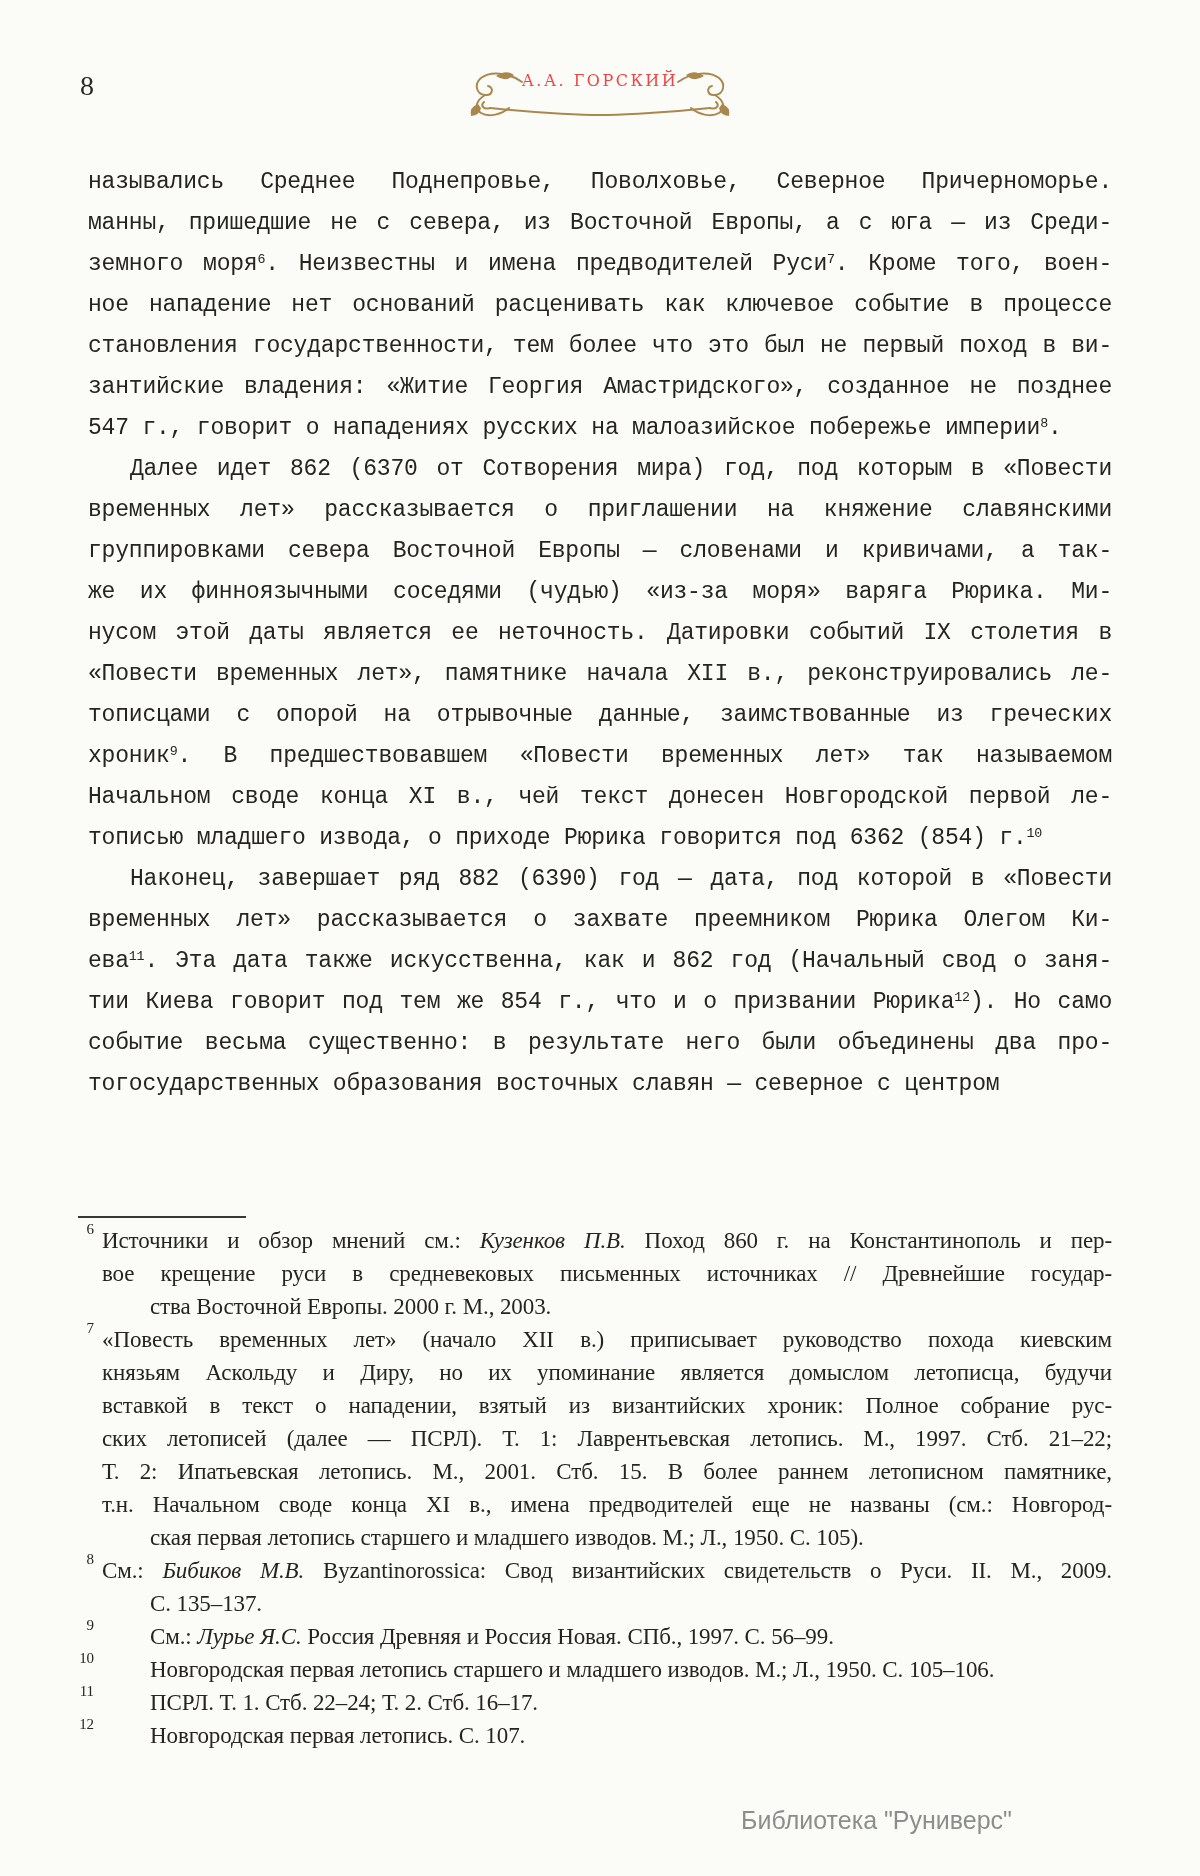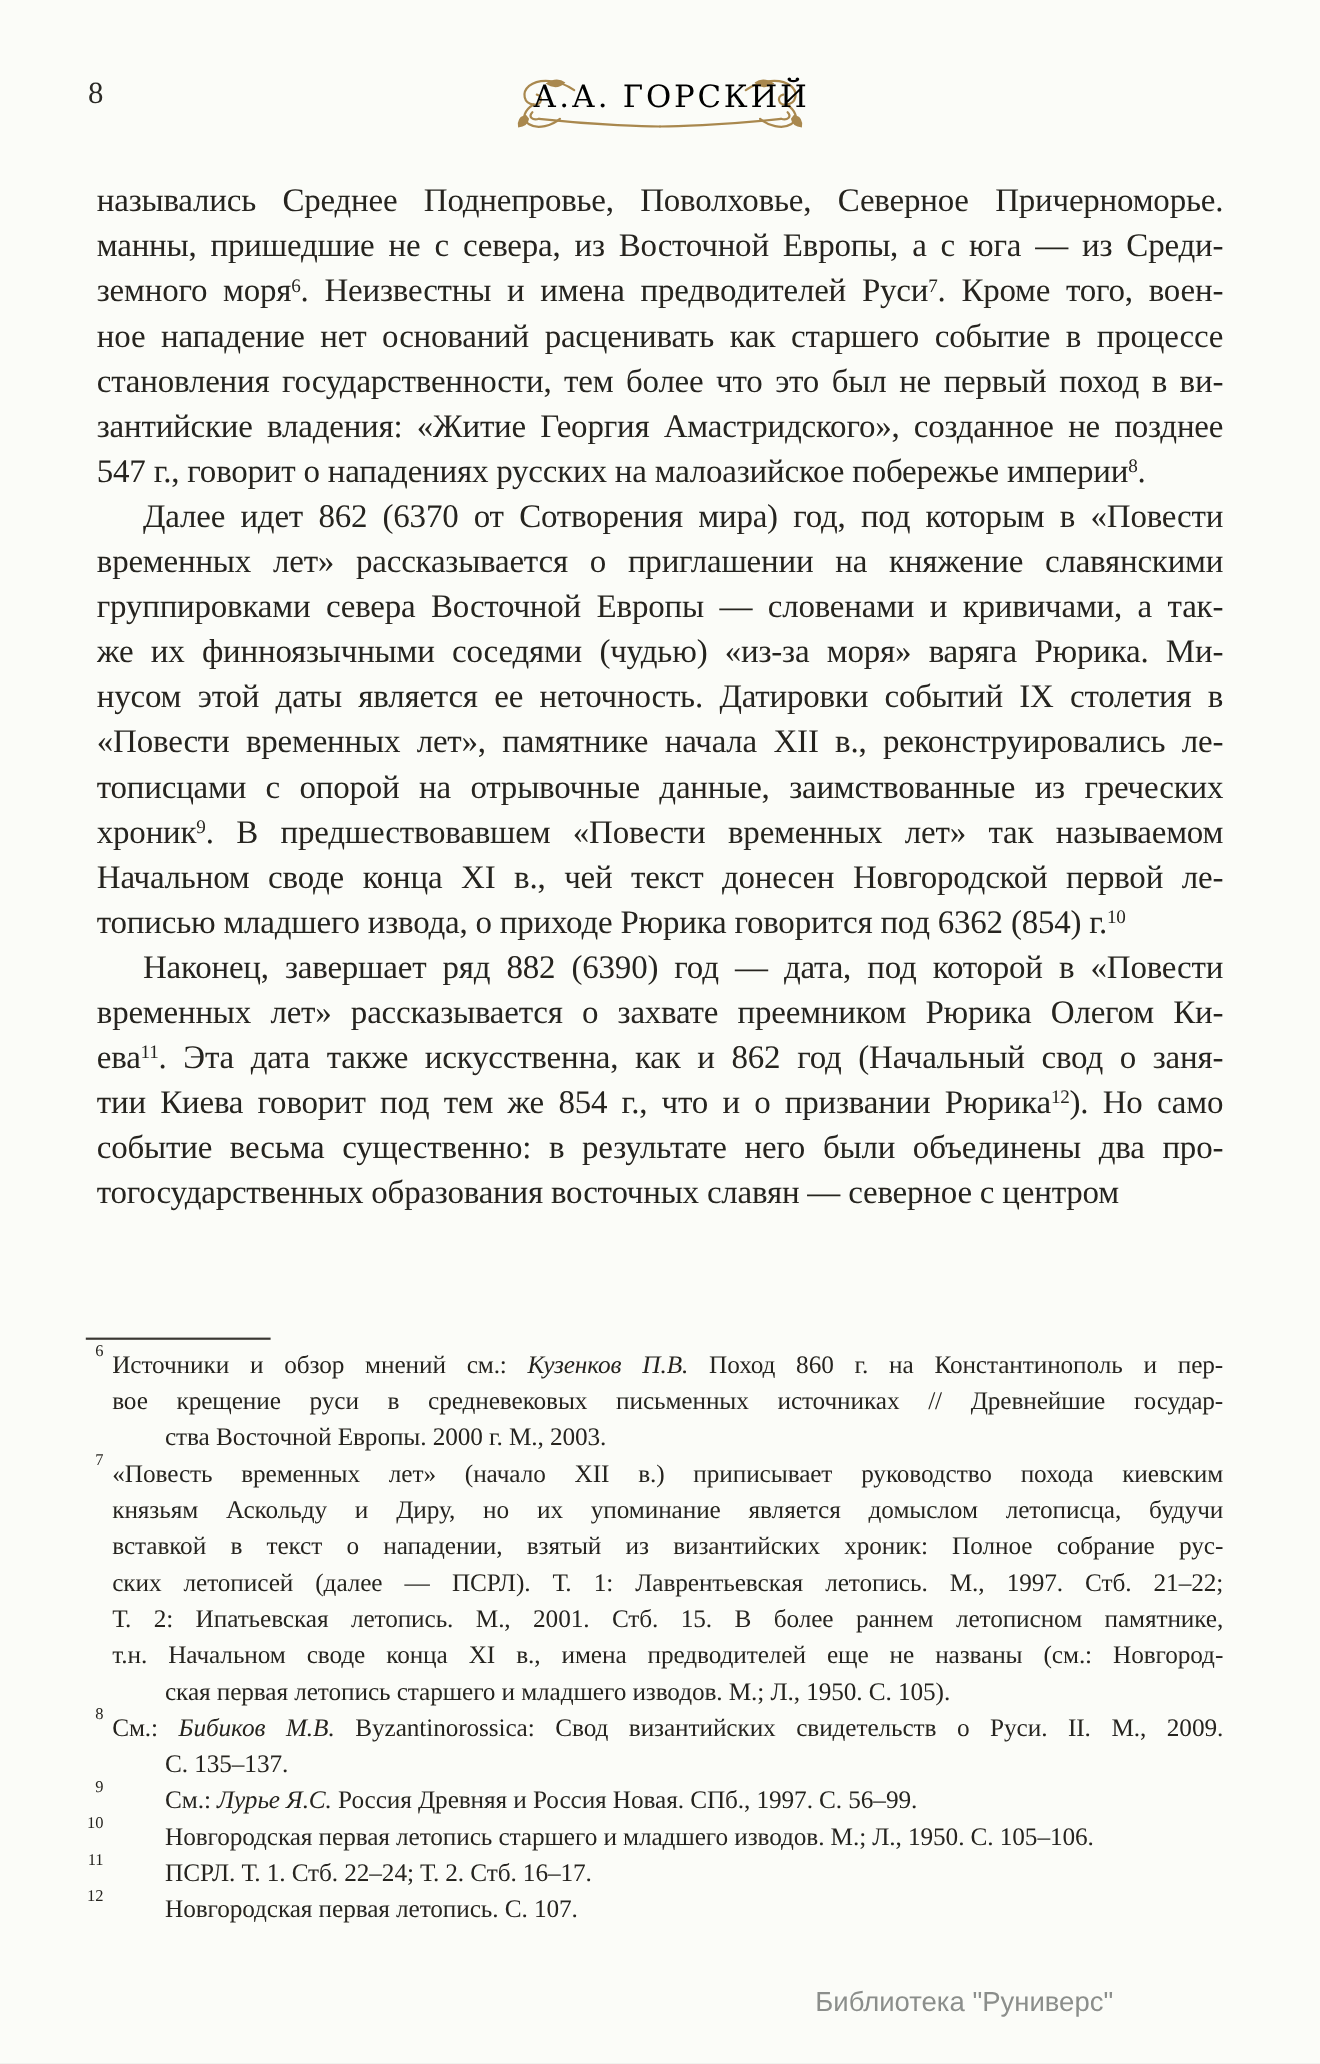--- a/index.html
+++ b/index.html
@@ -29,36 +29,37 @@
     position: absolute;
     top: 70px; left: 50%;
     width: 272px; height: 50px;
     margin-left: -136px;
   }
   .ornament svg { position: absolute; left: 0; top: 0; }
   .running-head {
     position: absolute;
     left: 0; top: 1px;
     width: 100%;
-    text-align: right;
+    text-align: center;
     font-family: "DejaVu Serif", serif;
-    font-size: 28px;
+    font-size: 16px;
     letter-spacing: 2.5px;
-    color: #000000;
+    color: #ef4444;
     white-space: nowrap;
   }
 
   
   .bodytext {
     position: absolute;
     left: 88px; right: 88px;
     top: 162px;
-    font-size: 30px;
+    font-size: 23px;
     letter-spacing: -0.2px;
     color: #26241f;
+    font-family: Liberation Mono, monospace;
   }
   .bline {
     height: 41px;
     line-height: 41px;
     text-align: justify;
     text-align-last: justify;
     overflow: hidden;
     white-space: nowrap;
   }
   .bline.end { text-align-last: left; }
@@ -141,21 +142,21 @@
         <path d="M26 38 C80 44 126 45 136 45"></path>
       </g>
     </svg>
     <div class="running-head">А.А. ГОРСКИЙ</div>
   </div>
 
   <div class="bodytext">
       <div class="bline"><span>назывались Среднее Поднепровье, Поволховье, Северное Причерноморье.</span></div>
       <div class="bline"><span>манны, пришедшие не с севера, из Восточной Европы, а с юга — из Среди-</span></div>
       <div class="bline"><span>земного моря</span><sup class="fnref">6</sup><span>. Неизвестны и имена предводителей Руси</span><sup class="fnref">7</sup><span>. Кроме того, воен-</span></div>
-      <div class="bline"><span>ное нападение нет оснований расценивать как старшего событие в процессе</span></div>
+      <div class="bline"><span>ное нападение нет оснований расценивать как ключевое событие в процессе</span></div>
       <div class="bline"><span>становления государственности, тем более что это был не первый поход в ви-</span></div>
       <div class="bline"><span>зантийские владения: «Житие Георгия Амастридского», созданное не позднее</span></div>
       <div class="bline end"><span>547 г., говорит о нападениях русских на малоазийское побережье империи</span><sup class="fnref">8</sup><span>.</span></div>
       <div class="bline indent"><span>Далее идет 862 (6370 от Сотворения мира) год, под которым в «Повести</span></div>
       <div class="bline"><span>временных лет» рассказывается о приглашении на княжение славянскими</span></div>
       <div class="bline"><span>группировками севера Восточной Европы — словенами и кривичами, а так-</span></div>
       <div class="bline"><span>же их финноязычными соседями (чудью) «из-за моря» варяга Рюрика. Ми-</span></div>
       <div class="bline"><span>нусом этой даты является ее неточность. Датировки событий IX столетия в</span></div>
       <div class="bline"><span>«Повести временных лет», памятнике начала XII в., реконструировались ле-</span></div>
       <div class="bline"><span>тописцами с опорой на отрывочные данные, заимствованные из греческих</span></div>

